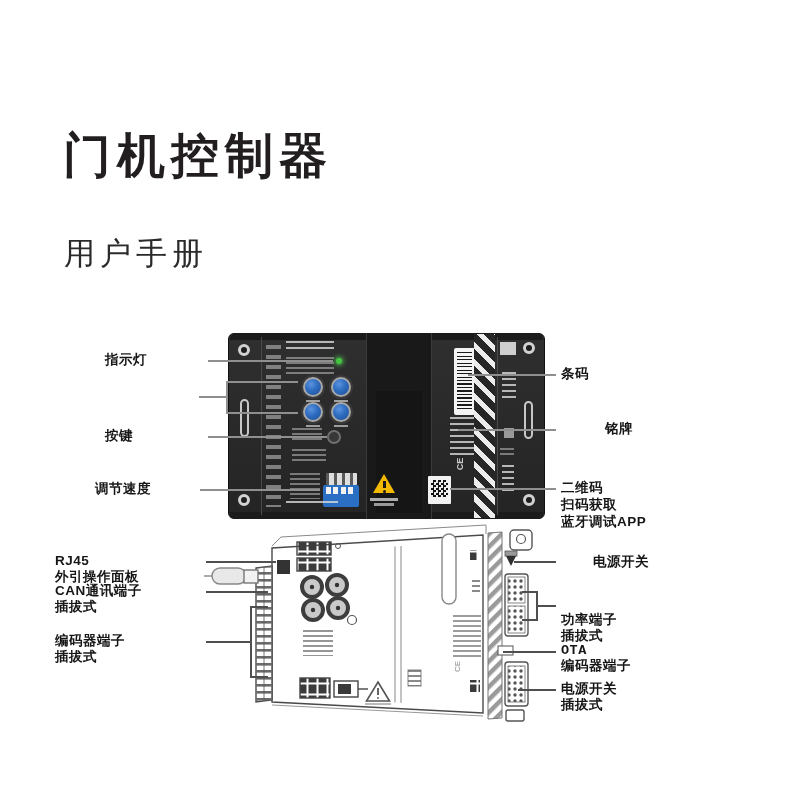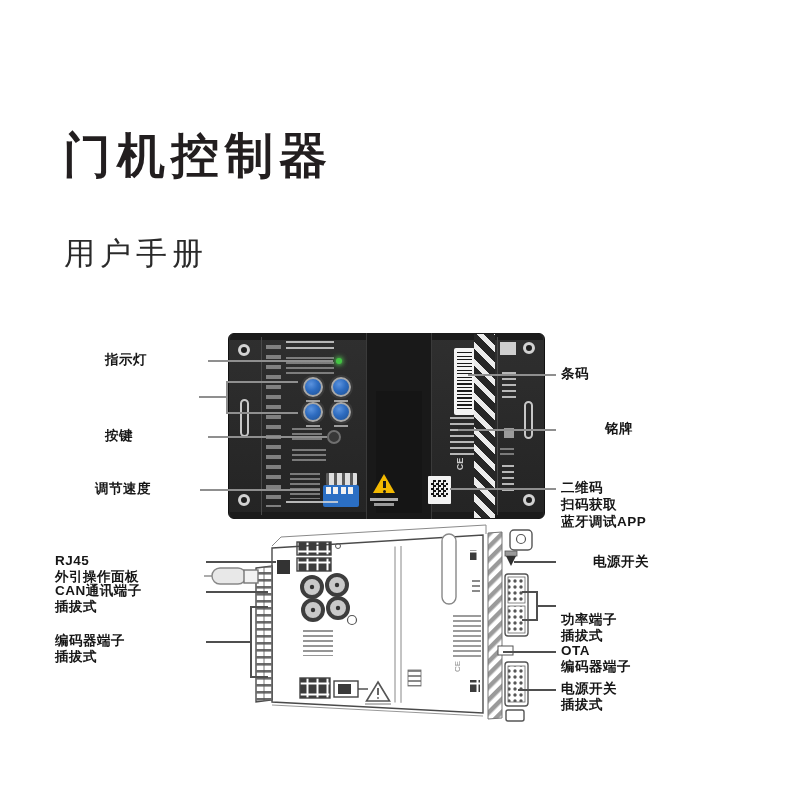--- a/index.html
+++ b/index.html
@@ -301,21 +301,21 @@
     <span>插拔式</span>
   </div>
 
   <div class="lbl" style="left:561px;top:554px;width:130px;margin-left:32px;">
     <span>电源开关</span>
   </div>
   <div class="lbl" style="left:561px;top:612px;width:130px;">
     <span>功率端子</span>
     <span>插拔式</span>
   </div>
-  <div class="lbl" style="left:561px;top:643px;width:130px;">
+  <div class="lbl" style="left:561px;top:643px;width:130px;font-family:Liberation Mono, monospace;">
     <span>OTA</span>
     <span>编码器端子</span>
   </div>
   <div class="lbl" style="left:561px;top:681px;width:130px;">
     <span>电源开关</span>
     <span>插拔式</span>
   </div>
 
 </div>
 

